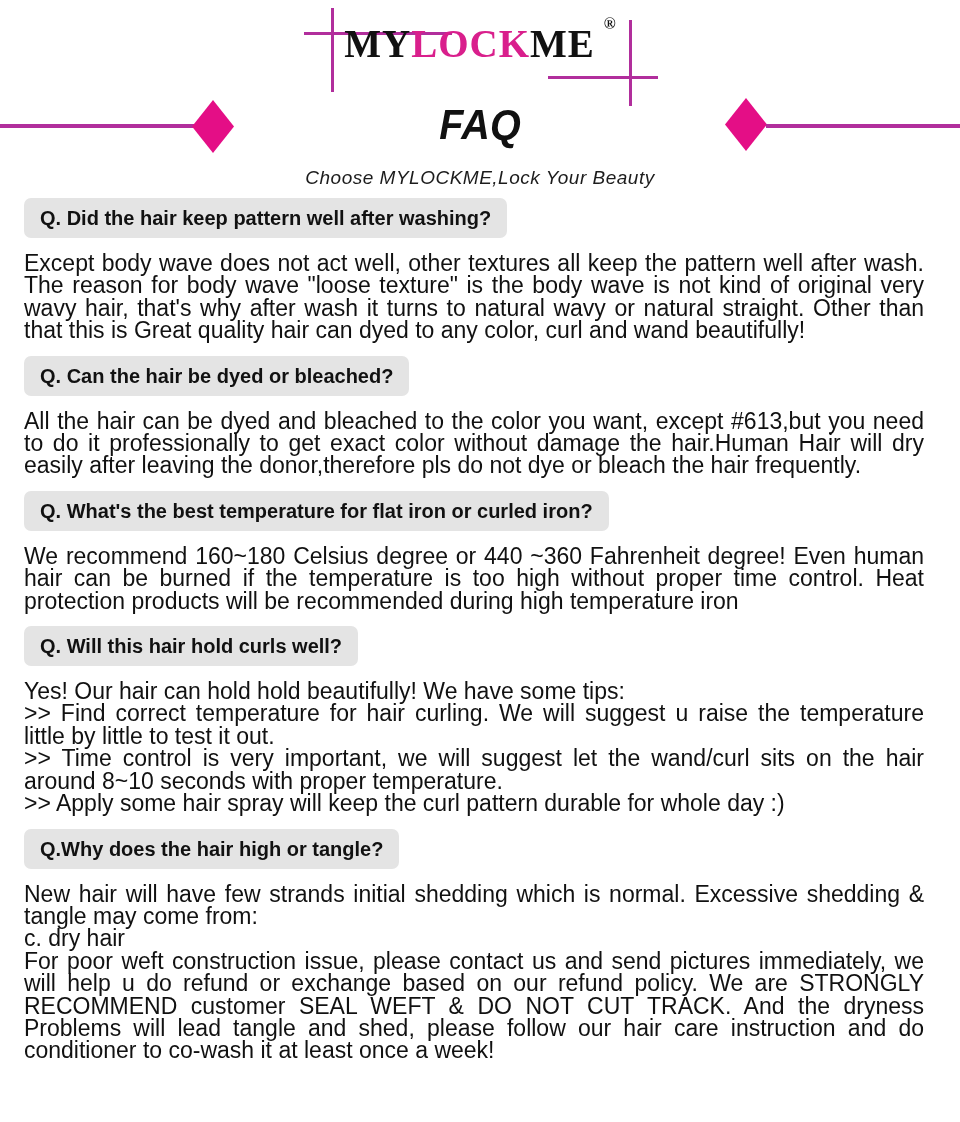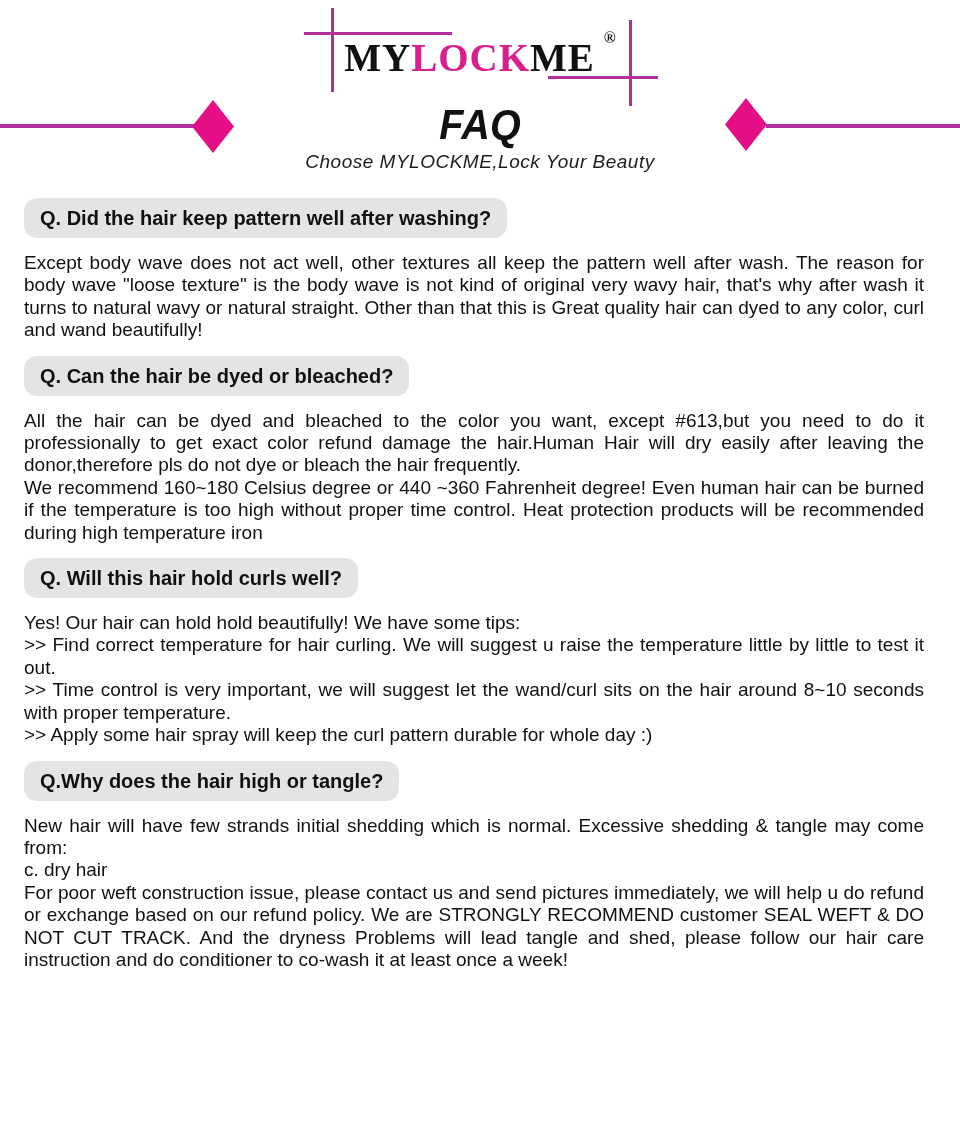--- a/index.html
+++ b/index.html
@@ -26,21 +26,21 @@
     height:100px;
   }
   .cross{position:absolute;background:var(--decor-magenta);}
   .cross-v1{left:331px;top:8px;width:3px;height:84px;}
   .cross-h1{left:304px;top:32px;width:148px;height:3px;}
   .cross-v2{left:629px;top:20px;width:3px;height:86px;}
   .cross-h2{left:548px;top:76px;width:110px;height:3px;}
   .logo-line{
     position:relative;
     text-align:center;
-    padding-top:30px;
+    padding-top:16px;
     font-family:"Liberation Serif", serif;
     font-weight:bold;
     font-size:39px;
     letter-spacing:1px;
     line-height:1;
     white-space:nowrap;
   }
   .logo-line .pink{color:var(--brand-pink);}
   .reg-mark{
     font-family:"Liberation Serif", serif;
@@ -80,41 +80,41 @@
     font-weight:800;
     letter-spacing:0px;
     line-height:1.15;
     transform:scaleX(0.92);
     transform-origin:center;
   }
   .faq-subtitle{
     font-size:19px;
     color:#1c1c1c;
     letter-spacing:0.5px;
-    margin-top:2px;
+    margin-top:18px;
   }
 
   
   .faq-list{
     padding:0 36px 30px 24px;
   }
   .faq-item:first-child .pill{margin-top:13px;}
   .pill{
     display:inline-block;
     background:var(--pill-bg);
-    border-radius:13px;
+    border-radius:7px;
     padding:8px 16px;
     font-size:20px;
     font-weight:bold;
     line-height:24px;
     margin:14px 0 14px 0;
     white-space:nowrap;
   }
   .answer p{
-    font-size:19px;
+    font-size:23px;
     line-height:22.4px;
     text-align:justify;
     color:var(--text);
   }
 </style>
 </head>
 <body>
 
 <header class="logo-area">
   <div class="cross cross-v1"></div>
@@ -141,25 +141,26 @@
   <section class="faq-item">
     <h3 class="pill"><span>Q. Did the hair keep pattern well after washing?</span></h3>
     <div class="answer">
         <p>Except body wave does not act well, other textures all keep the pattern well after wash. The reason for body wave "loose texture" is the body wave is not kind of original very wavy hair, that's why after wash it turns to natural wavy or natural straight. Other than that this is Great quality hair can dyed to any color, curl and wand beautifully!</p>
       </div>
   </section>
 
   <section class="faq-item">
     <h3 class="pill"><span>Q. Can the hair be dyed or bleached?</span></h3>
     <div class="answer">
-        <p>All the hair can be dyed and bleached to the color you want, except #613,but you need to do it professionally to get exact color refund damage the hair.Human Hair will dry easily after leaving the donor,therefore pls do not dye or bleach the hair frequently.</p>
+        <p>All the hair can be dyed and bleached to the color you want, except #613,but you need to do it professionally to get exact color without damage the hair.Human Hair will dry easily after leaving the donor,therefore pls do not dye or bleach the hair frequently.</p>
       </div>
   </section>
 
   <section class="faq-item">
+    <h3 class="pill"><span>Q. What's the best temperature for flat iron or curled iron?</span></h3>
     <div class="answer">
         <p>We recommend 160~180 Celsius degree or 440 ~360 Fahrenheit degree! Even human hair can be burned if the temperature is too high without proper time control. Heat protection products will be recommended during high temperature iron</p>
       </div>
   </section>
 
   <section class="faq-item">
     <h3 class="pill"><span>Q. Will this hair hold curls well?</span></h3>
     <div class="answer">
         <p>Yes! Our hair can hold hold beautifully! We have some tips:</p>
         <p>&gt;&gt; Find correct temperature for hair curling. We will suggest u raise the temperature little by little to test it out.</p>

